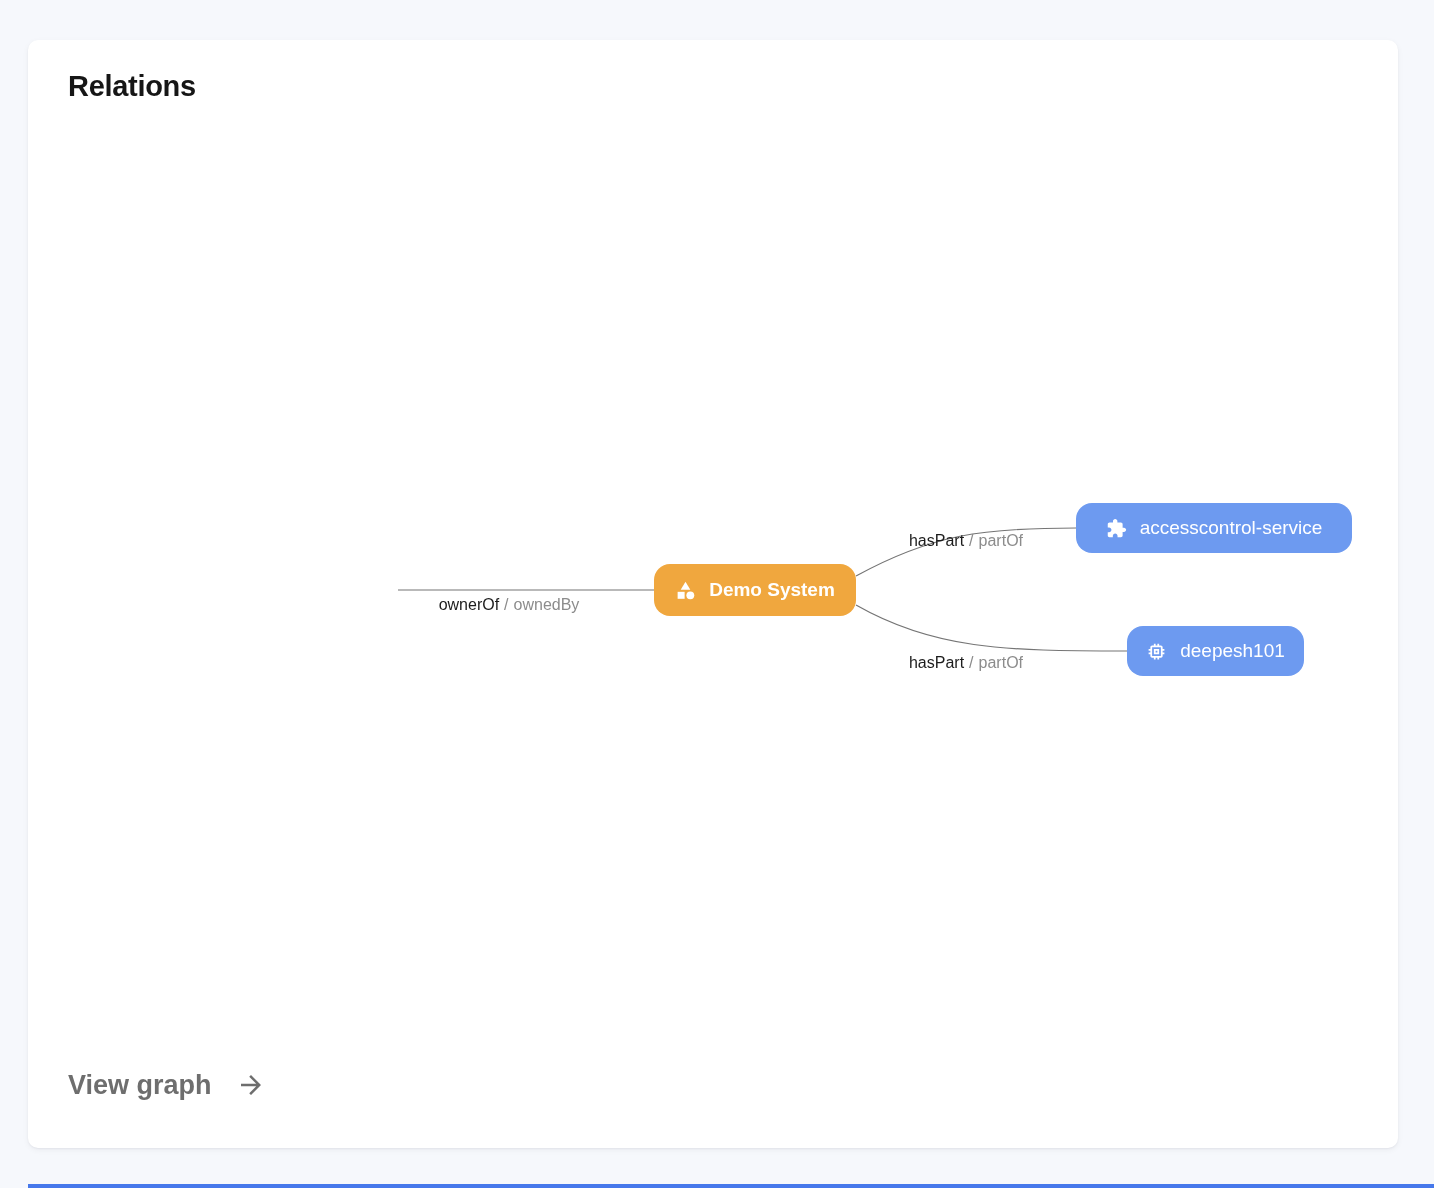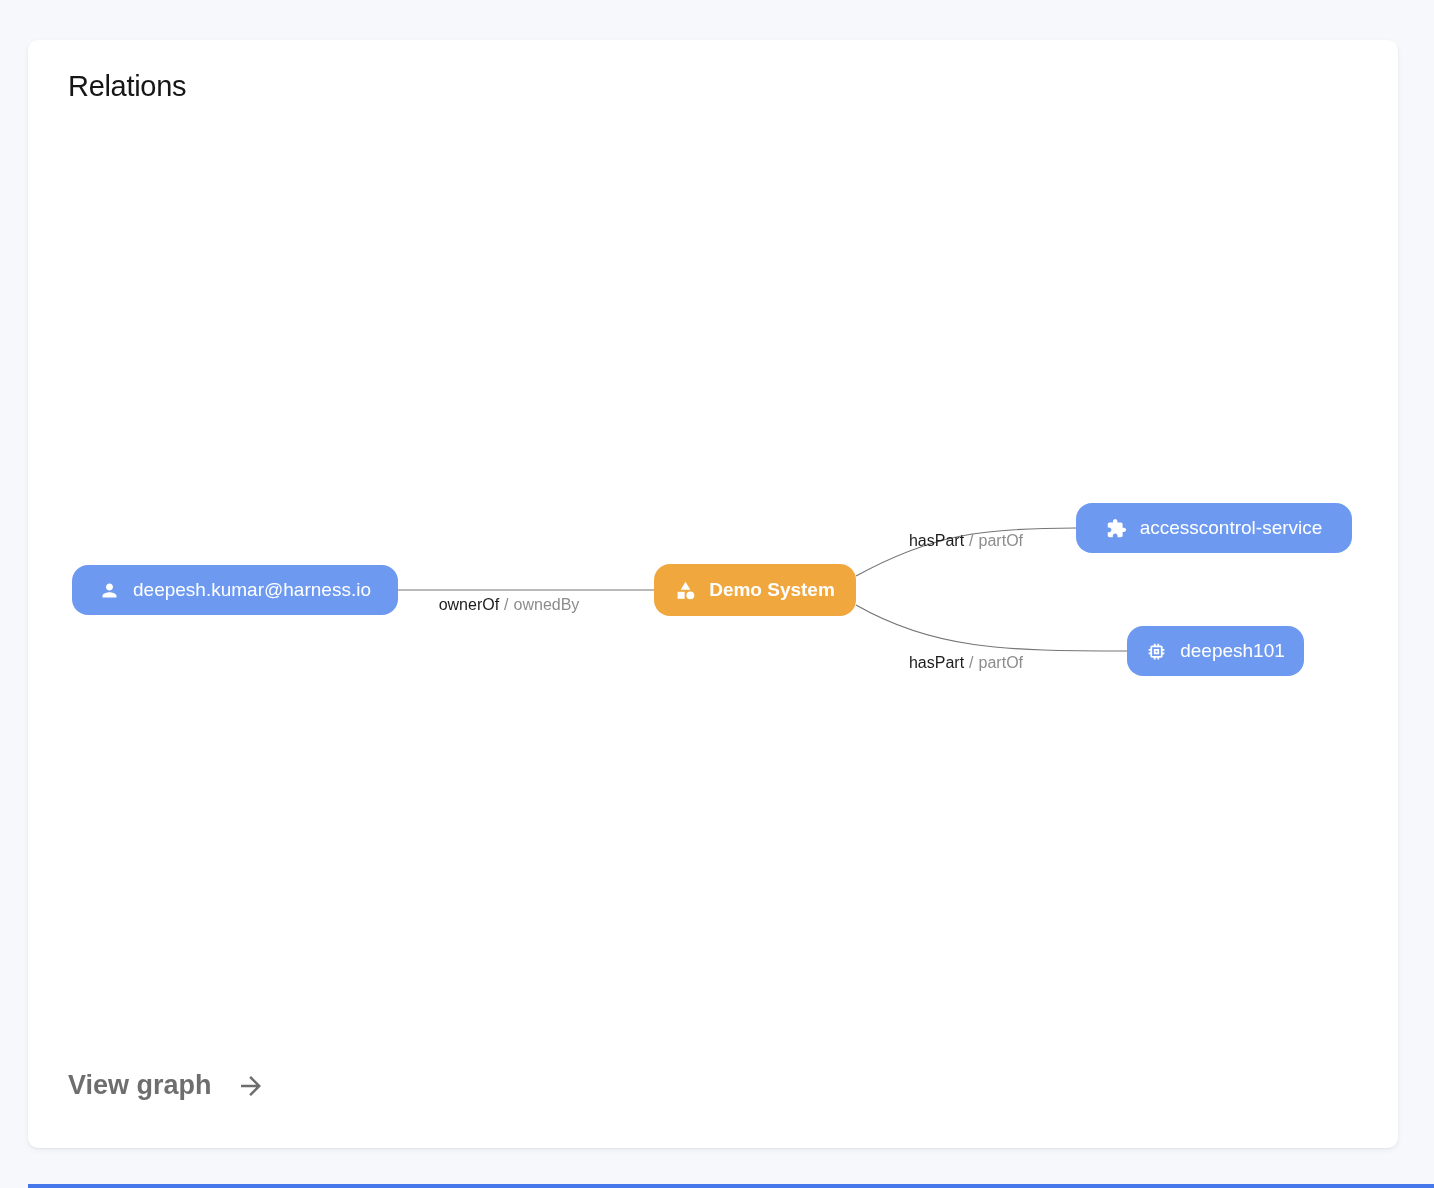--- a/index.html
+++ b/index.html
@@ -22,21 +22,21 @@
     height: 1108px;
     background: var(--card-bg, #FFFFFF);
     border-radius: 10px;
     box-shadow: 0 1px 2px rgba(16,24,40,.05), 0 2px 6px rgba(16,24,40,.05);
   }
   .card-title {
     position: absolute;
     left: 40px;
     top: 30px;
     font-size: 29px;
-    font-weight: 400;
+    font-weight: 700;
     color: #161616;
     letter-spacing: -0.3px;
   }
   .graph-area {
     position: absolute;
     inset: 0;
   }
   .edges-svg {
     position: absolute;
     left: 0;
@@ -72,21 +72,21 @@
     color: var(--label-primary, #1C1C1C);
     white-space: nowrap;
   }
   .edge-label .sep { color: var(--label-secondary, #8C8C8C); margin: 0 5px; }
   .edge-label .secondary { color: var(--label-secondary, #8C8C8C); }
   .footer-link {
     position: absolute;
     left: 40px;
     top: 1030px;
     display: inline-flex;
-    align-items: flex-end;
+    align-items: flex-start;
     gap: 24px;
     font-size: 27px;
     font-weight: 700;
     color: var(--footer-text, #6E6E6E);
     cursor: pointer;
   }
   .footer-link svg { width: 30px; height: 30px; fill: var(--footer-text, #6E6E6E); }
   .bottom-strip {
     position: absolute;
     left: 28px;
@@ -104,28 +104,20 @@
   <div class="card-title">Relations</div>
 
   <div class="graph-area">
 
     <svg class="edges-svg" width="1370" height="1108" viewBox="0 0 1370 1108">
       <path d="M370 550 H626"></path>
       <path d="M828 536 C905 494 955 488 1048 488"></path>
       <path d="M828 565 C905 609 975 611 1099 611"></path>
     </svg>
 
-    <div class="node blue" style="left:44px; top:525px; width:326px;">
-      <span class="node-icon">
-        <svg viewBox="0 0 24 24">
-            <path d="M12 12c2.21 0 4-1.79 4-4s-1.79-4-4-4-4 1.79-4 4 1.79 4 4 4zm0 2c-2.67 0-8 1.34-8 4v2h16v-2c0-2.66-5.33-4-8-4z"></path>
-          </svg>
-      </span>
-      <span class="node-label">deepesh.kumar@harness.io</span>
-    </div>
 
     <div class="node orange" style="left:626px; top:524px; width:202px; height:52px;">
       <span class="node-icon">
         <svg viewBox="0 0 24 24">
             <path d="M12 2l-5.5 9h11z"></path>
             <circle cx="17.5" cy="17.5" r="4.5"></circle>
             <path d="M3 13.5h8v8H3z"></path>
           </svg>
       </span>
       <span class="node-label">Demo System</span>

